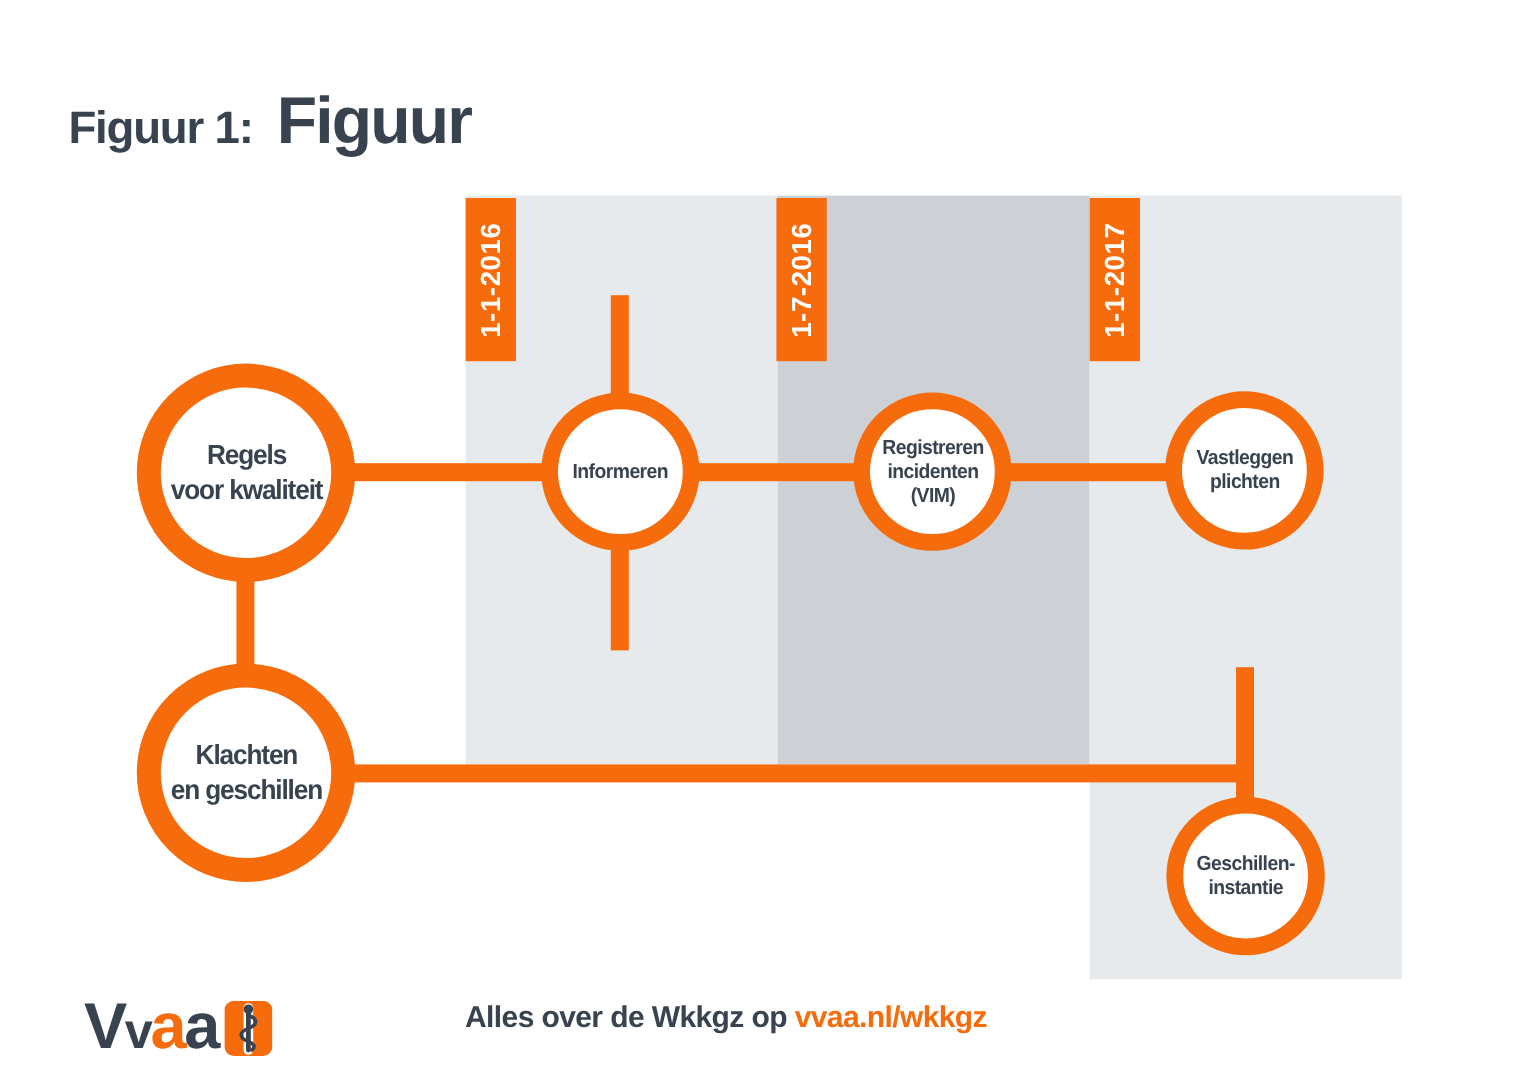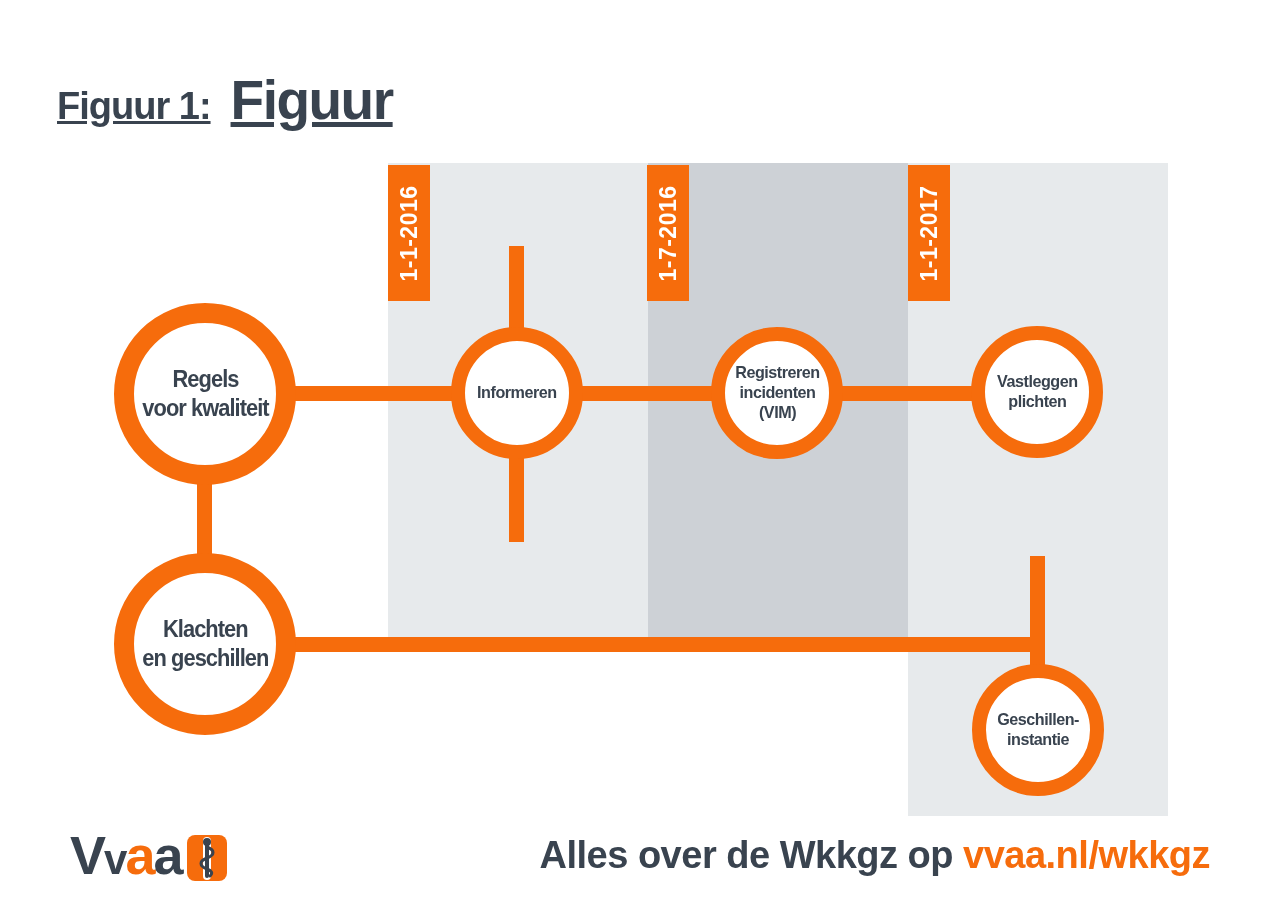--- a/index.html
+++ b/index.html
@@ -15,21 +15,20 @@
 
   
   .title-row {
     position: absolute;
     left: 57px;
     top: 68px;
     display: flex;
     align-items: baseline;
     gap: 20px;
     color: #39434F;
-    text-decoration: underline;
   }
   .title-prefix { font-size: 38px; letter-spacing: -1px; }
   .title-main   { font-size: 55px; letter-spacing: -1.5px; }
 
   
   .band { position: absolute; top: 163px; z-index: 1; }
   .band-1 { left: 388px;  width: 260px; height: 474px; background: #E7EAEC; }
   .band-2 { left: 648px;  width: 260px; height: 474px; background: #CDD1D6; }
   .band-3 { left: 908px;  width: 260px; height: 653px; background: #E7EAEC; }
 
@@ -99,22 +98,22 @@
   .n-vastleggen  { left: 971px; top: 326px; width: 132px; height: 132px; align-items: center; }
   .n-regeling    { left: 972px; top: 490px; width: 132px; height: 132px; }
   .n-geschillen  { left: 972px; top: 664px; width: 132px; height: 132px; }
 
   
   .footer-line {
     position: absolute;
     left: 0;
     top: 834px;
     width: 1210px;
-    text-align: right;
-    font-size: 38px;
+    text-align: center;
+    font-size: 25px;
     letter-spacing: -0.5px;
     color: #39434F;
     z-index: 5;
   }
   .footer-link { color: #F66C0C; text-decoration: none; }
 
   .logo {
     position: absolute;
     left: 70px;
     top: 828px;

